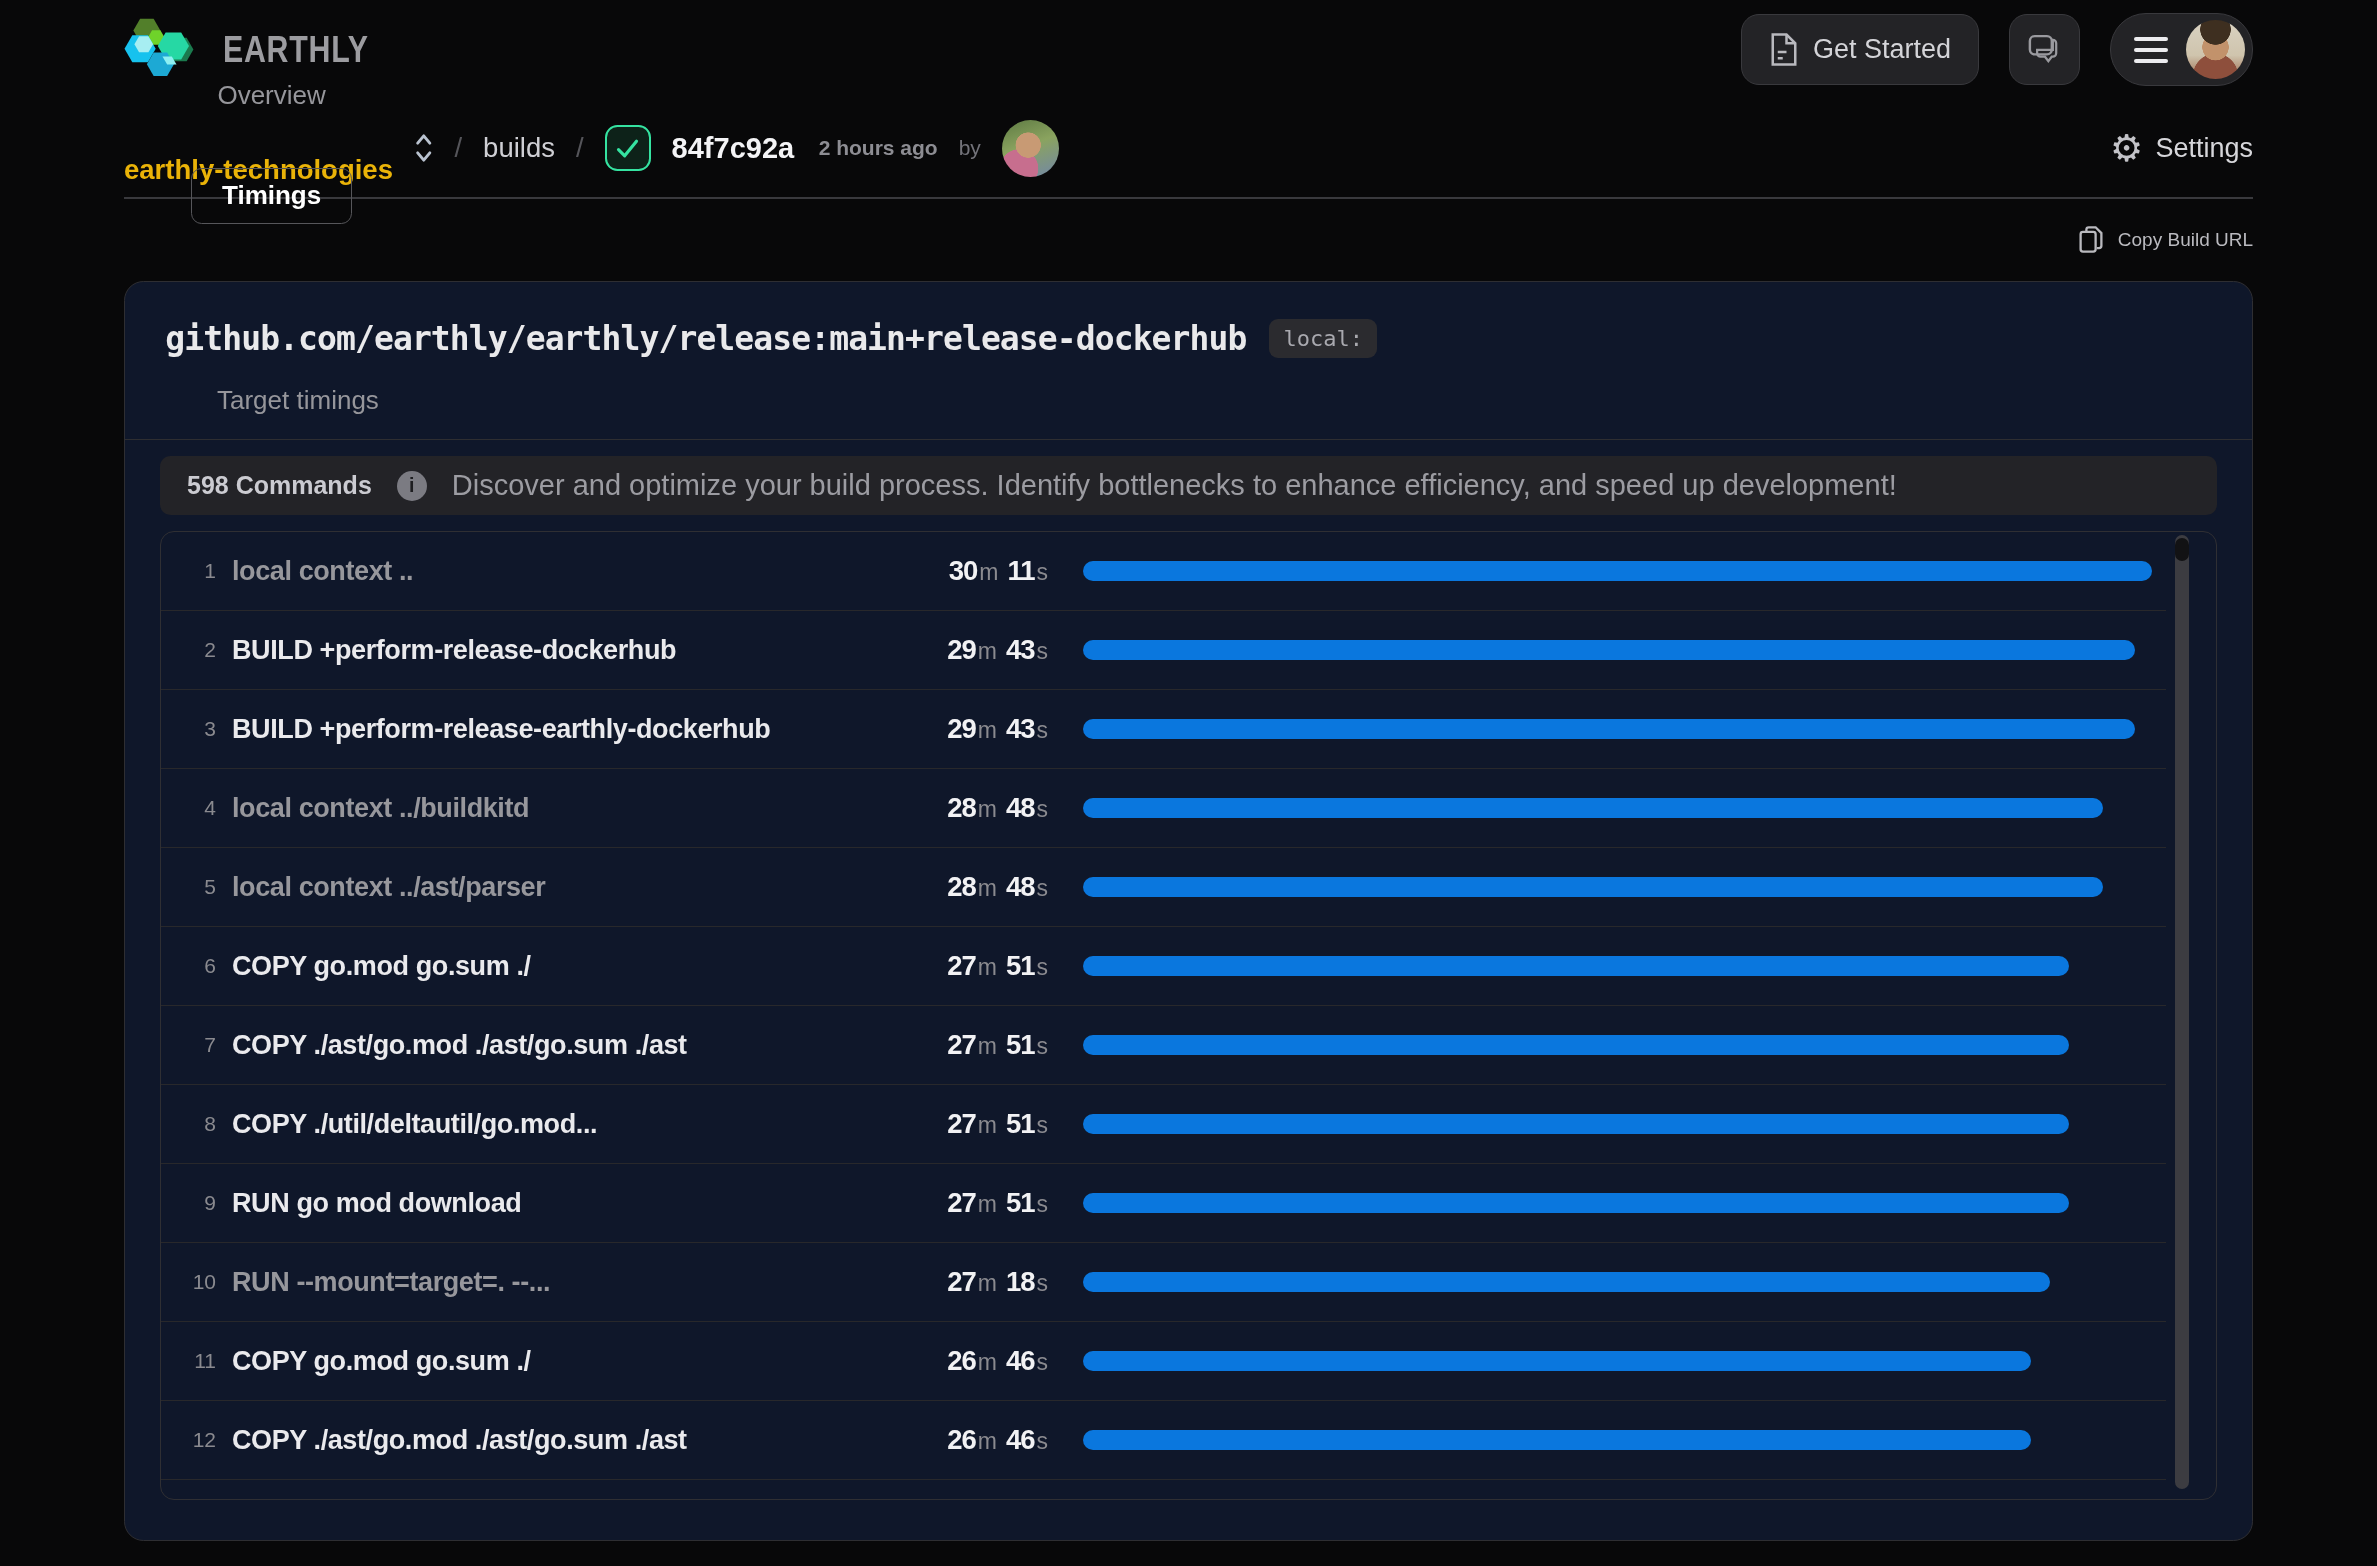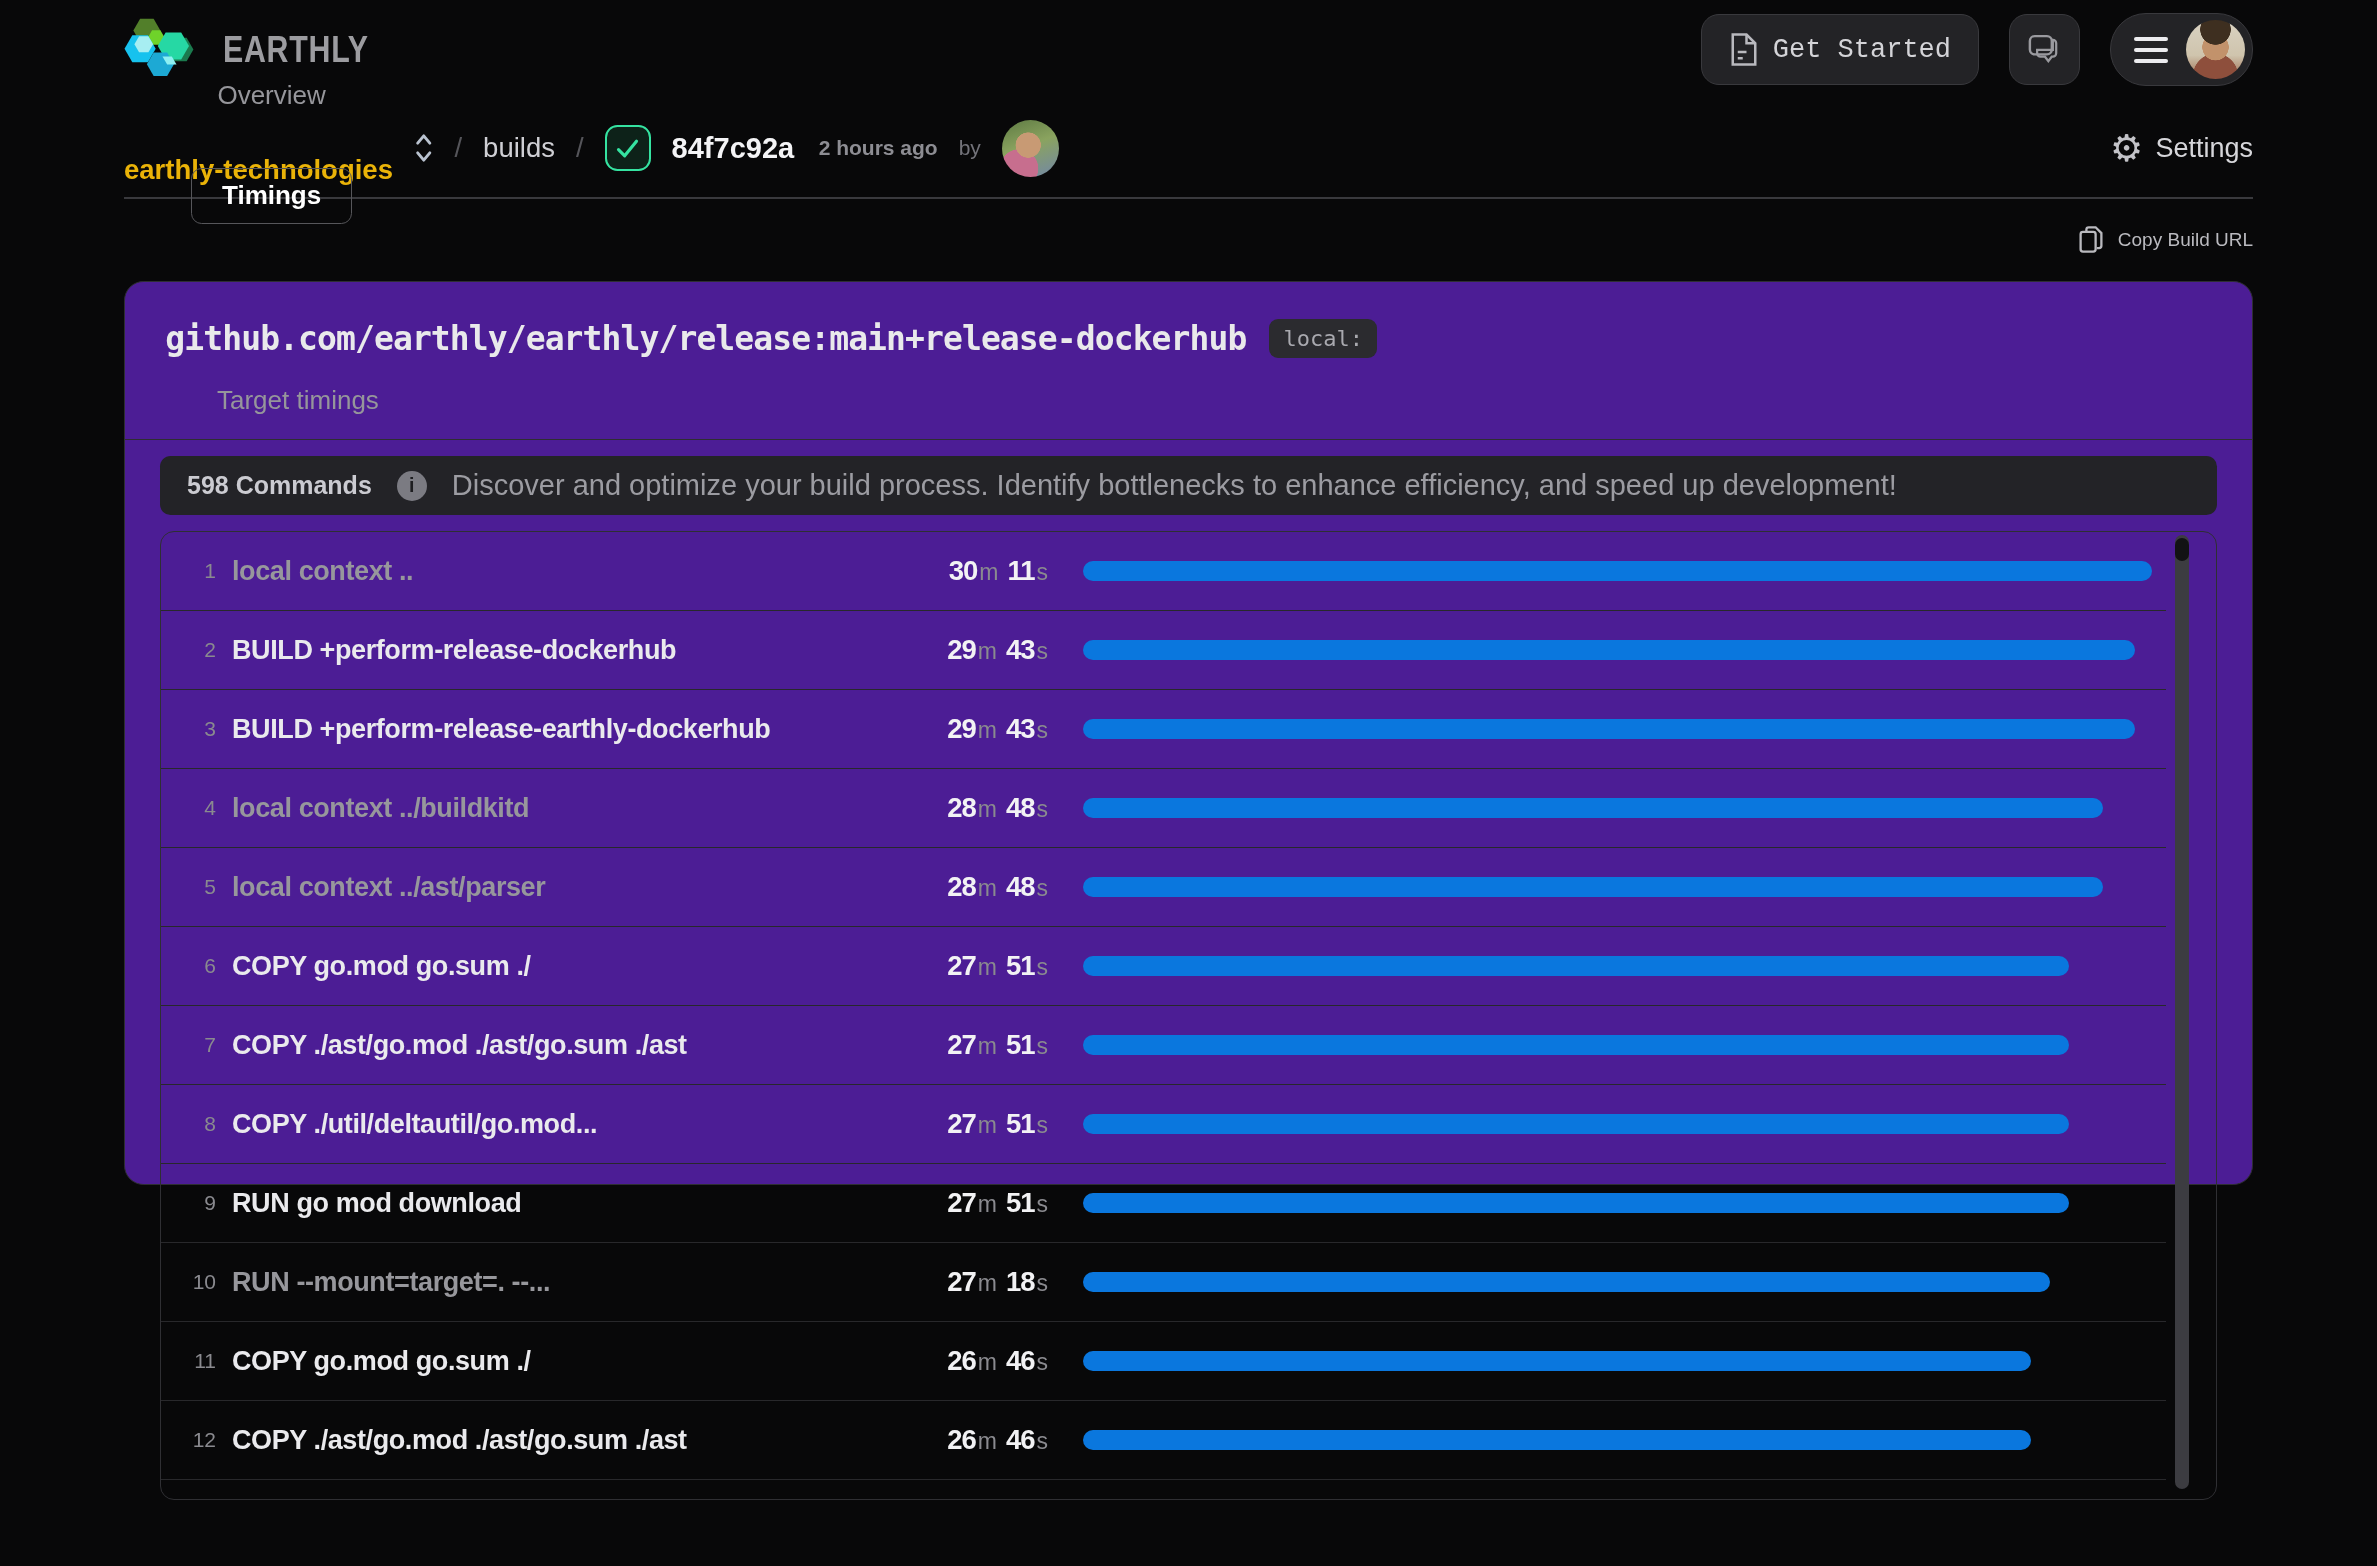--- a/index.html
+++ b/index.html
@@ -6,21 +6,21 @@
   html,body { width:2377px; height:1567px; background:#080809; overflow:hidden;
               font-family:"Liberation Sans", sans-serif; -webkit-font-smoothing:antialiased; }
   .shell { width:2377px; height:1567px; padding:0 124px;border-radius:27px; }
 
   
   .header { height:99px; display:flex; align-items:center; justify-content:space-between; }
   .logo-group { display:flex; align-items:center; gap:21px; }
   .logo-mark { width:78px; height:78px; }
   .brand { font-size:37px; font-weight:700; color:#9c9ca0; letter-spacing:0.9px;
            transform:scaleX(.82); transform-origin:left center; white-space:nowrap; }
-  .hdr-right { display:flex; align-items:center; gap:30px;font-family:Liberation Mono, monospace; }
+  .hdr-right { display:flex; align-items:center; gap:30px; }
   .btn-get-started { height:71px; padding:0 27px; border-radius:18px; background:#232326;
            border:0.9px solid #39393d; display:flex; align-items:center; gap:14px; cursor:pointer; }
   .btn-get-started .lbl { font-size:27px; color:#d4d4d8; }
   .btn-chat { width:71px; height:71px; border-radius:18px; background:#232326;
            border:0.9px solid #39393d; display:flex; align-items:center; justify-content:center; }
   .menu-pill { height:73px; border-radius:36px; background:#232326; border:0.9px solid #39393d;
            display:flex; align-items:center; gap:18px; padding:0 7px 0 23px; }
   .hamburger { display:flex; flex-direction:column; gap:7px; }
   .hamburger span { display:block; width:34px; height:4px; border-radius:2.7px; background:#ececef; }
   .avatar { border-radius:50%; }
@@ -54,21 +54,21 @@
   
   .tabs-row { height:82px; display:flex; align-items:center; justify-content:space-between; }
   .tabs { display:flex; align-items:center; gap:57px; padding-left:67px;flex-direction:column; }
   .tab { font-size:26px; color:#96969b; cursor:pointer; }
   .tab.active { font-weight:700; color:#ffffff; border:1.3px solid #56565a; border-radius:10.6px;
                 padding:11.5px 30px; }
   .copy-url { display:flex; align-items:center; gap:12.4px; cursor:pointer; }
   .copy-url .lbl { font-size:19px; color:#bababf; }
 
   
-  .card { height:904px; background:#4c1d95; border:1.3px solid #2e2e32; border-radius:19.5px;
+  .card { height:1260px; background:#0f172a; border:1.3px solid #2e2e32; border-radius:19.5px;
           padding:0 35px; position:relative; }
   .title-row { padding-top:37px; padding-left:5.3px; display:flex; align-items:center; gap:23px; }
   .build-title { font-family:"DejaVu Sans Mono", monospace; font-weight:700; font-size:33px;
           color:#e9e9eb; letter-spacing:-0.9px; }
   .local-badge { font-family:"DejaVu Sans Mono", monospace; font-size:22px; color:#a9a9af;
           background:#2b2b2f; border-radius:9px; padding:7px 14px; }
   .subtabs { margin-top:27px; display:flex; align-items:center; gap:69px; padding-left:57px; }
   .subtab { font-size:26px; color:#96969b; cursor:pointer; }
   .subtab.active { font-weight:700; color:#ffffff; border:1.3px solid #5a5a5f; border-radius:14px;
           padding:12.4px 32px; }

